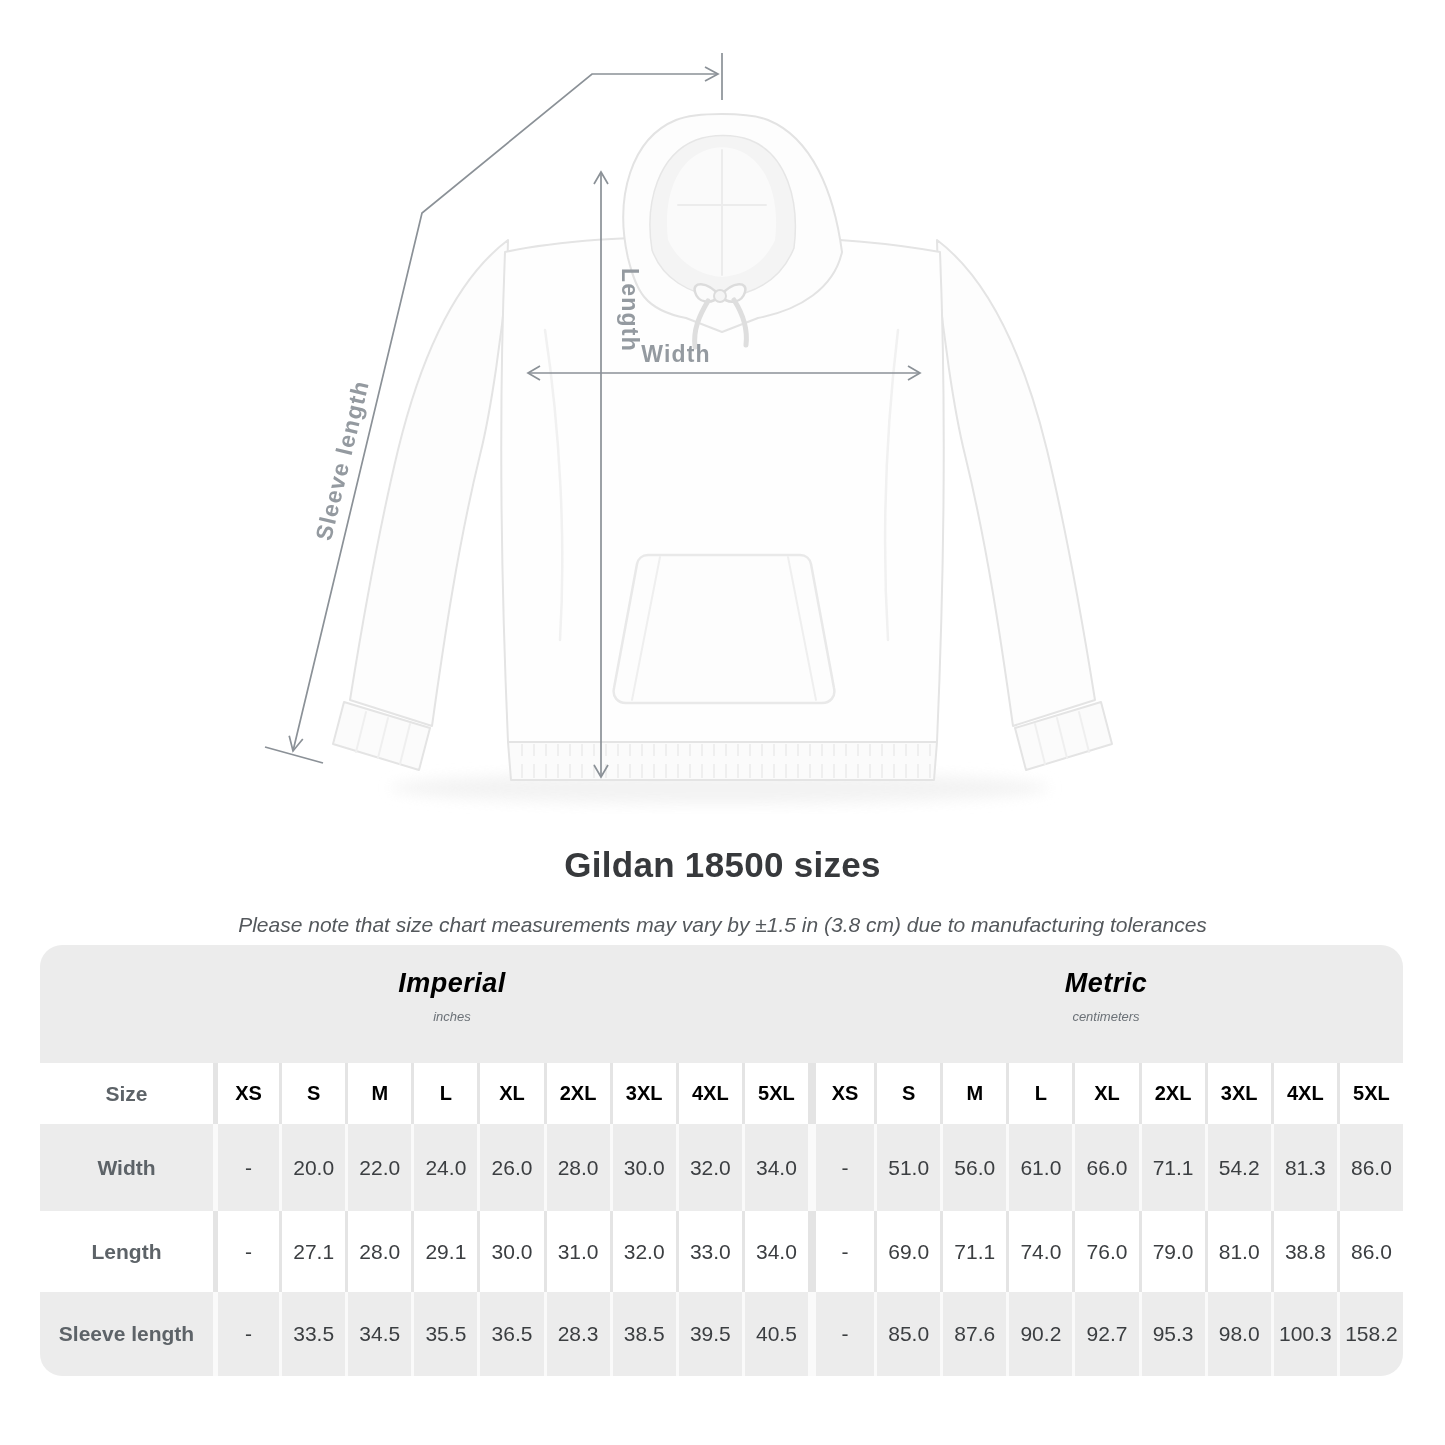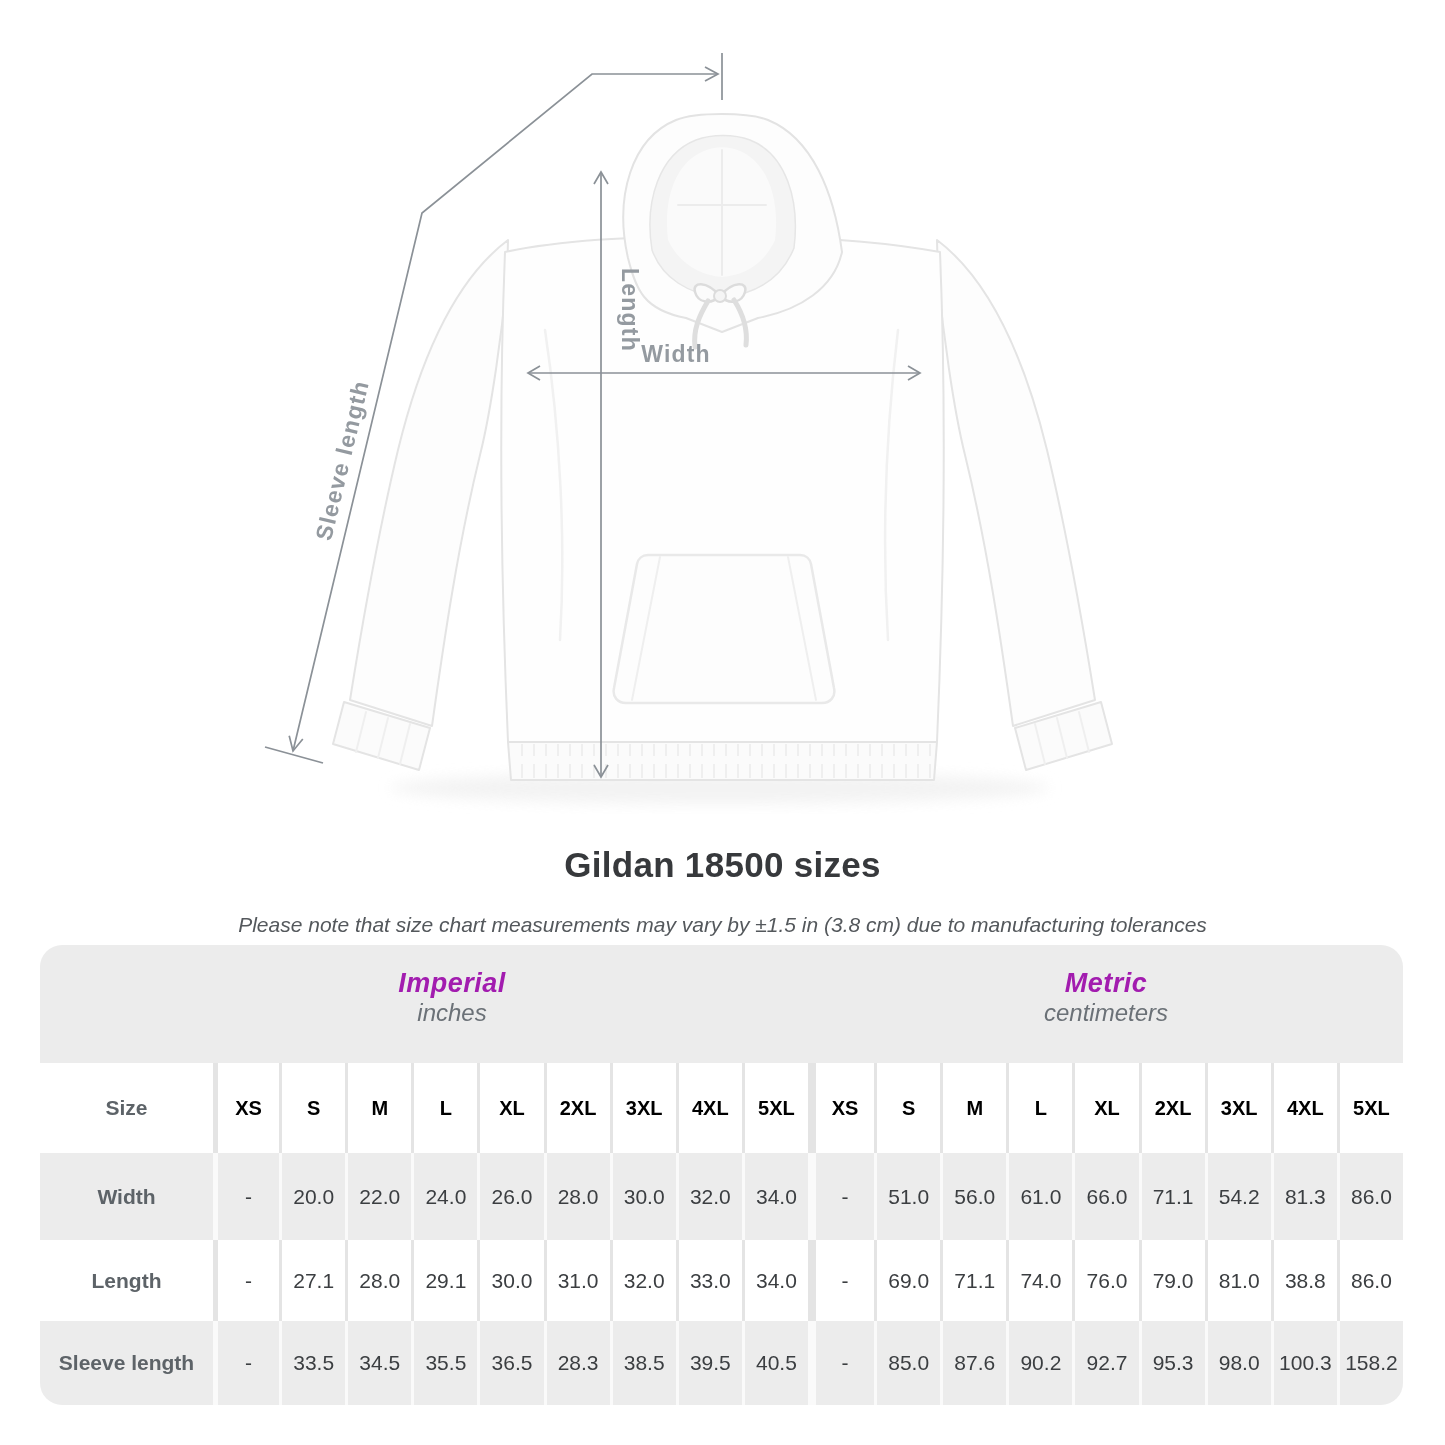--- a/index.html
+++ b/index.html
@@ -30,25 +30,25 @@
 
   
   .size-table{
     position:absolute;left:40px;top:945px;width:1363px;
     border-radius:22px;overflow:hidden;background:#ffffff;
   }
   .unit-band{position:relative;height:118px;background:#ececec;}
   .unit-group{position:absolute;top:23px;transform:translateX(-50%);text-align:center;white-space:nowrap;}
   .unit-group.imperial{left:412px;}
   .unit-group.metric{left:1066px;}
-  .unit-name{font-size:27px;font-weight:bold;font-style:italic;color:#a21caf;letter-spacing:.5px;}
-  .unit-sub{font-size:24px;font-style:italic;color:#6b7177;}
+  .unit-name{font-size:27px;font-weight:bold;font-style:italic;color:#000000;letter-spacing:.5px;}
+  .unit-sub{font-size:13px;font-style:italic;color:#6b7177;margin-top:10px;}
 
   .trow{display:grid;grid-template-columns:173px repeat(18,1fr);}
-  .trow.row-sizes{height:90px;background:#ffffff;}
+  .trow.row-sizes{height:61px;background:#ffffff;}
   .trow.row-0{height:87px;background:#ececec;}
   .trow.row-1{height:81px;background:#ffffff;}
   .trow.row-2{height:84px;background:#ececec;}
 
   .cell{
     display:flex;align-items:center;justify-content:center;
     border-left:3px solid transparent;white-space:nowrap;
   }
   .cell:first-child{border-left:none;}
   .cell.sep-first{border-left-width:5px;}

